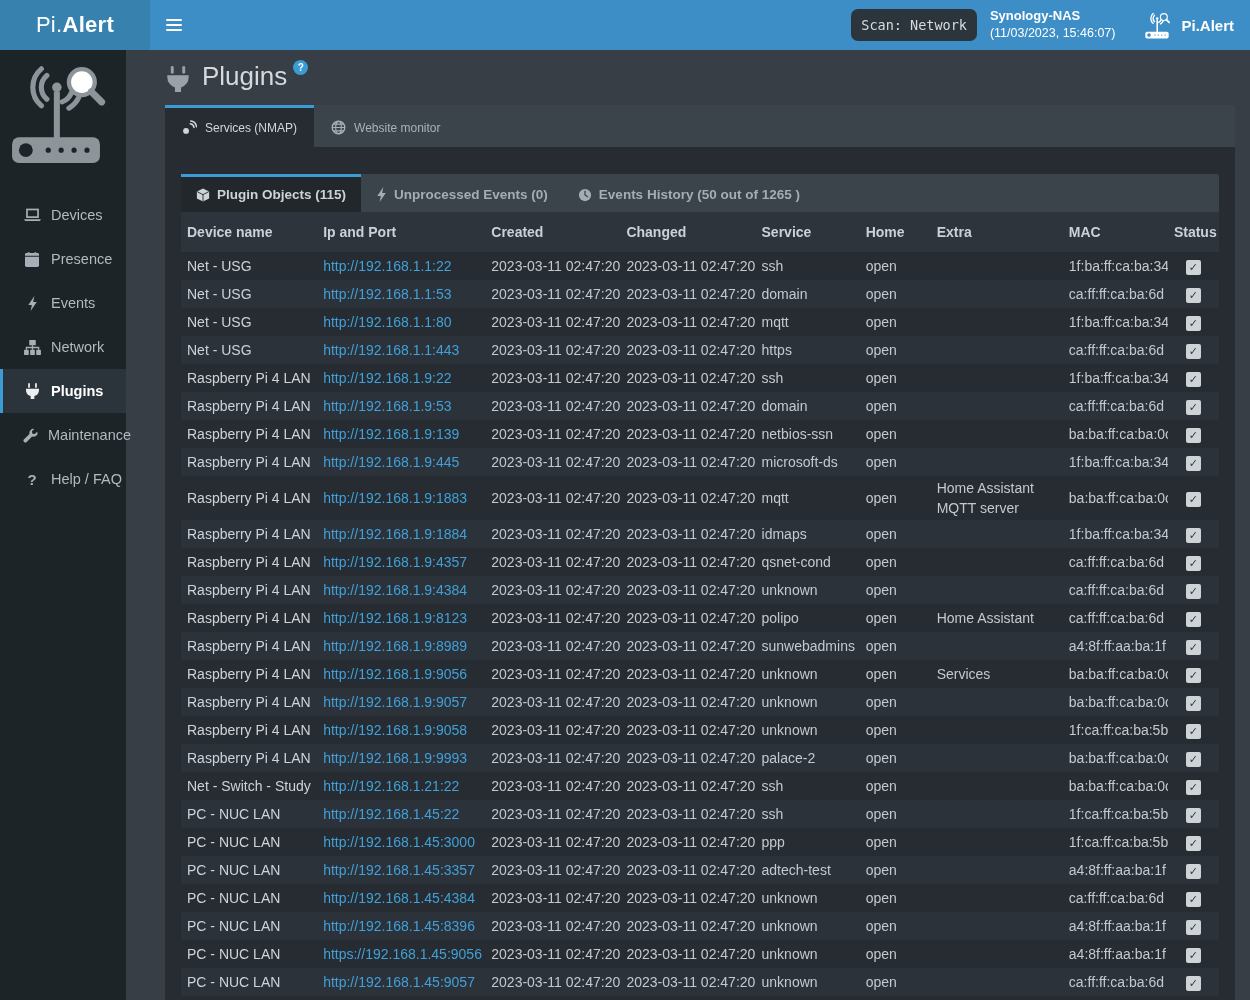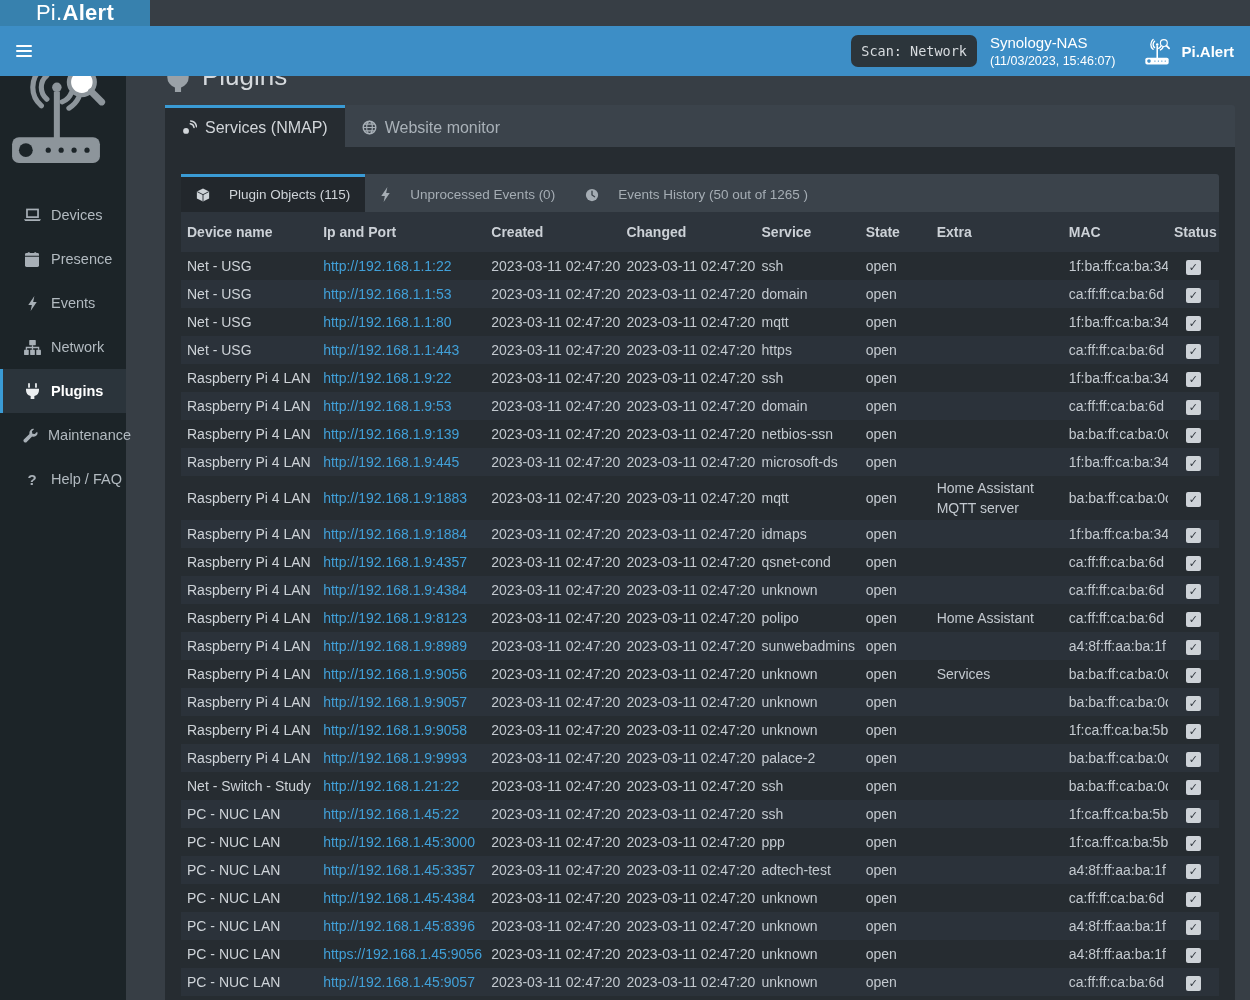--- a/index.html
+++ b/index.html
@@ -3,32 +3,32 @@
 <meta charset="utf-8">
 <style>
   * { box-sizing: border-box; }
   html,body { margin:0; padding:0; }
   body {
     width:1250px; height:1000px; overflow:hidden;
     font-family:"Liberation Sans","DejaVu Sans",sans-serif;
     background:#373e45; position:relative;
   }
   
-  .topbar { position:absolute; top:0; left:0; width:1250px; height:50px; display:flex; z-index:5;flex-direction:column; }
+  .topbar { position:absolute; top:0; left:0; width:1250px; height:50px; display:flex; z-index:5; }
   .logo-box { width:150px; height:50px; background:#3781ae; color:#fff; font-size:22px;
     display:flex; align-items:center; justify-content:center; letter-spacing:.3px; cursor:pointer; }
   .logo-box b { font-weight:700; }
   .navbar { flex:1; background:#3d8ec6; display:flex; align-items:center; }
   .hamburger { height:50px; padding:0 16px; display:flex; flex-direction:column; justify-content:center; cursor:pointer; }
   .hamburger span { display:block; width:16px; height:2px; background:#fff; margin:1.6px 0; border-radius:1px; }
   .nav-right { margin-left:auto; display:flex; align-items:center; padding-right:12px; gap:13px; }
   .scan-badge { font-family:"DejaVu Sans Mono","Liberation Mono",monospace; font-size:13.5px;
     color:#d8dcdf; background:#2c353b; padding:8px 10px; border-radius:7px; white-space:nowrap; }
   .nas-info { color:#fff; font-size:12.5px; line-height:1.4; }
-  .nas-info .name { font-weight:400; font-size:15px; }
+  .nas-info .name { font-weight:700; font-size:13px; }
   .brand { display:flex; align-items:center; gap:9px; color:#fff; font-size:15px; font-weight:600; margin-left:14px; padding-right:4px; }
   .brand-icon { color:#fff; display:flex; }
   
   .sidebar { position:absolute; top:50px; left:0; width:126px; height:950px; background:#1c2428; }
   .side-logo { display:block; margin:13px auto 0; color:#8d959b; }
   .menu { list-style:none; margin:24px 0 0; padding:0; }
   .menu-item { height:44px; display:flex; align-items:center; gap:10px; padding-left:20px;
     color:#b2bac0; font-size:14.5px; cursor:pointer; border-left:3px solid transparent; }
   .menu-item .mi { width:18px; display:flex; justify-content:center; align-items:center; color:#a8b0b7; }
   .menu-item.active { background:#2b343b; border-left-color:#3a9bd5; color:#fff; font-weight:700; }
@@ -37,28 +37,28 @@
   
   .main { position:absolute; left:150px; top:50px; width:1100px; height:950px;
     padding:0 15px; display:flex; flex-direction:column; }
   .page-title { display:flex; align-items:flex-start; gap:13px; color:#d5d9dd; font-size:26px;
     margin:11px 0 13px 2px; font-weight:400; }
   .page-title .plug { color:#9aa1a7; margin-top:5px; display:flex; }
   .help-badge { width:15px; height:15px; border-radius:50%; background:#3a9bd5; color:#fff;
     font-size:10px; font-weight:700; display:flex; align-items:center; justify-content:center;
     margin-left:-7px; margin-top:-1px; cursor:pointer; }
   .tab-strip { display:flex; background:#3b434b; border-radius:3px 3px 0 0; height:42px; }
-  .tab { display:flex; align-items:center; gap:8px; padding:0 17px; font-size:16px;
+  .tab { display:flex; align-items:center; gap:8px; padding:0 17px; font-size:12px;
     color:#a9b1b8; border-top:3px solid transparent; cursor:pointer; }
   .tab.active { background:#262c31; border-top-color:#3a9bd5; color:#d2d6da; }
   .tab .ti, .subtab .ti { display:flex; }
   .panel { background:#262c31; flex:1; padding:27px 16px 0; overflow:hidden; }
   .subtab-strip { display:flex; background:#3b434b; border-radius:3px 3px 0 0; height:38px; }
-  .subtab { display:flex; align-items:center; gap:19px; padding:0 15px; font-size:13.5px;
-    color:#a5adb4; border-top:3px solid transparent; cursor:pointer; }
+  .subtab { display:flex; align-items:center; gap:7px; padding:0 15px; font-size:13.5px;
+    color:#a5adb4; border-top:3px solid transparent; cursor:pointer;font-weight:bold; }
   .subtab.active { background:#22272c; border-top-color:#3a9bd5; color:#ced3d8; }
   
   table { width:100%; border-collapse:collapse; font-size:14px; table-layout:fixed; }
   thead th { background:#2d343c; color:#ccd1d7; text-align:left; font-weight:700;
     height:40px; padding:0 6px; white-space:nowrap; }
   tbody td { height:28px; padding:2px 6px; color:#c3c9cf; vertical-align:middle;
     line-height:20px; white-space:nowrap; overflow:hidden; }
   tbody td.extra { white-space:normal; }
   tbody tr:nth-child(even) { background:#2b323a; }
   td.device { color:#ced3d8; }
@@ -275,21 +275,21 @@
           <col style="width:105px">
           <col style="width:51px">
       </colgroup>
       <thead>
           <tr id="thead-row">
             <th>Device name</th>
             <th>Ip and Port</th>
             <th>Created</th>
             <th>Changed</th>
             <th>Service</th>
-            <th>State</th>
+            <th>Home</th>
             <th>Extra</th>
             <th>MAC</th>
             <th>Status</th>
           </tr>
         </thead>
       <tbody id="tbody">
           <tr>
             <td class="device">Net - USG</td>
             <td><a class="portlink">http://192.168.1.1:22</a></td>
             <td>2023-03-11 02:47:20</td>

